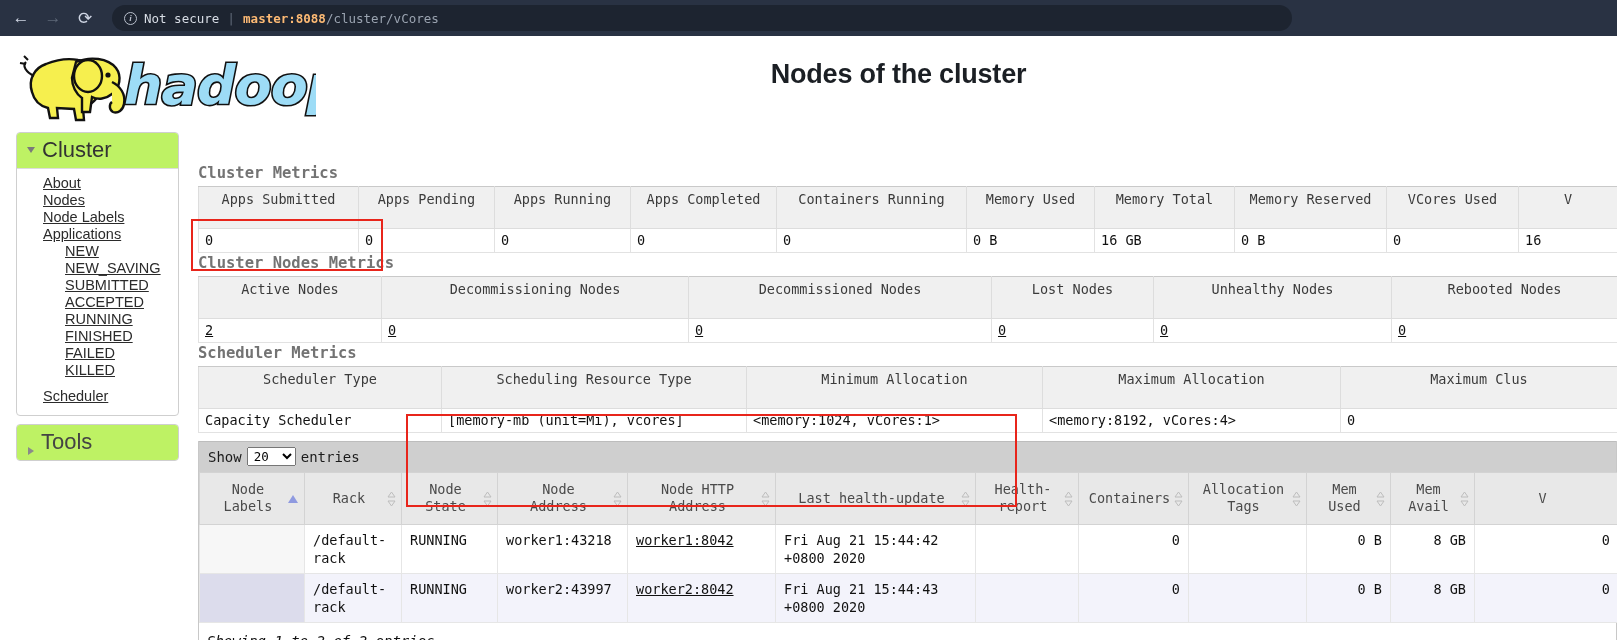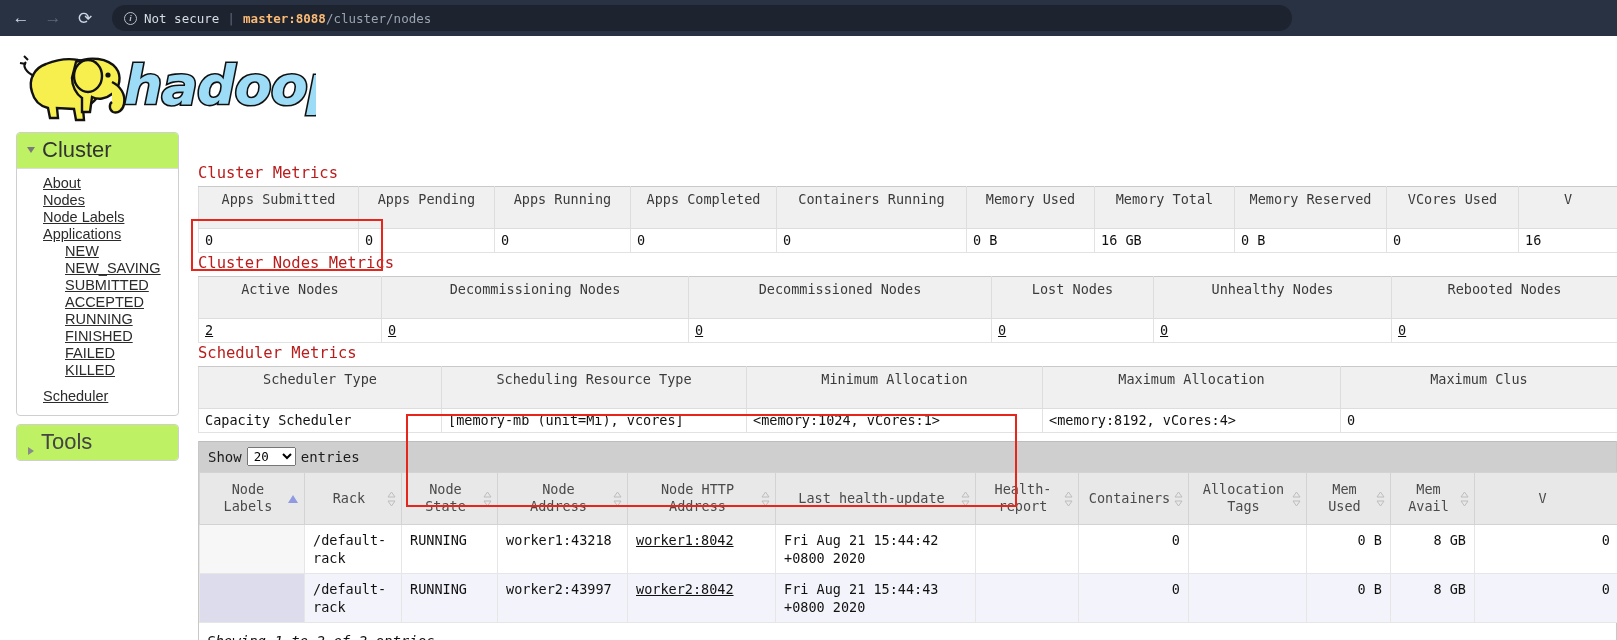--- a/index.html
+++ b/index.html
@@ -146,24 +146,24 @@
   
   #main {
     position: absolute;
     left: 198px; top: 128px;
     width: 1419px;
   }
 
   .section-title {
     font-family: "DejaVu Sans Mono", monospace;
     font-size: 15.5px;
-    color: #b91c1c;
+    color: #737373;
     margin: 0 0 3px 0;
     line-height: 19px;
-    font-weight: normal;
+    font-weight: bold;
   }
   .section-title.t2 { margin-top: 1px; }
 
   table.metrics {
     border-collapse: collapse;
     width: 1419px;
     table-layout: fixed;
     font-family: "DejaVu Sans Mono", monospace;
   }
   table.metrics th {
@@ -296,21 +296,21 @@
 
 <div id="browser-chrome">
   <div class="nav-btn">←</div>
   <div class="nav-btn disabled">→</div>
   <div class="nav-btn">⟳</div>
   <div class="omnibox">
     <span class="info-circle">i</span>
     <span class="not-secure">Not secure</span>
     <span class="url-sep">|</span>
     <span class="url-host">master:8088</span>
-      <span class="url-path">/cluster/nodes</span>
+      <span class="url-path">/cluster/vCores</span>
   </div>
 </div>
 
 <div id="page">
 
   <div id="logo-area">
     <svg id="logo-svg" width="300" height="86" viewBox="0 0 300 86">
 
       <g>
         <path d="M30 22 C18 26 12 38 16 50 C18 58 24 64 32 66 L34 76 L42 76 L41 66 L58 67 L60 78 L68 78 L67 66 C78 62 86 52 86 42 C86 30 76 20 62 18 C52 16 40 18 30 22 Z" fill="#f6ef4e" stroke="#111" stroke-width="2.4"></path>
@@ -323,20 +323,21 @@
         <circle cx="92" cy="33" r="2.6" fill="#111"></circle>
 
         <path d="M18 34 C10 30 6 24 10 20" fill="none" stroke="#111" stroke-width="2.2"></path>
         <path d="M12 18 l-4 -4 M10 22 l-6 -1" stroke="#111" stroke-width="2" fill="none"></path>
       </g>
 
       <text x="108" y="62" font-family="DejaVu Sans, sans-serif" font-size="54" font-style="italic" font-weight="bold" fill="#9ddcf6" stroke="#111" stroke-width="3.2" paint-order="stroke" letter-spacing="-1">hadoop</text>
     </svg>
   </div>
 
+  <div id="page-title">Nodes of the cluster</div>
 
   <div id="sidebar">
 
     <div class="nav-block">
       <div class="nav-head">
         <span class="caret-down"></span>
         <span>Cluster</span>
       </div>
       <div class="nav-body">
         <span class="nav-link">About</span>

